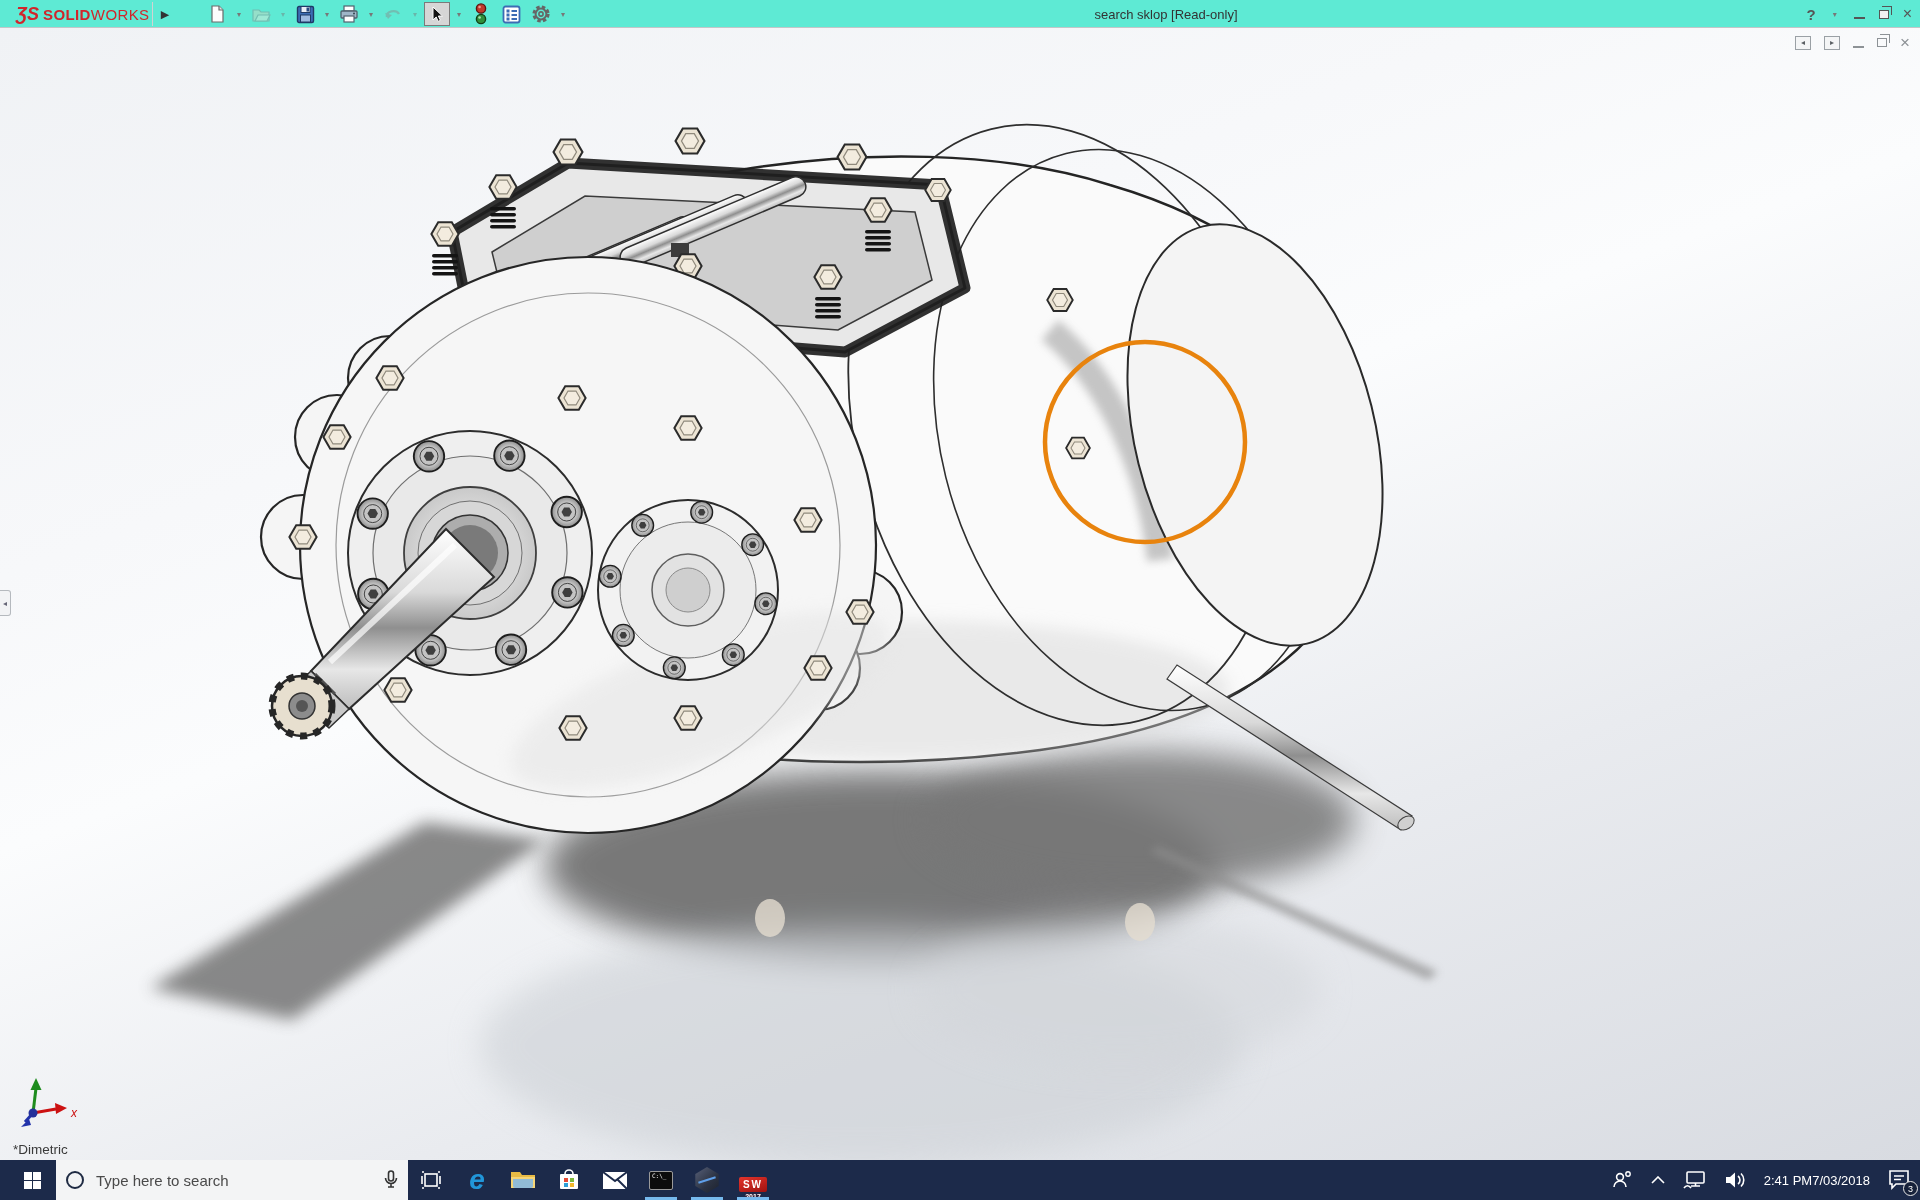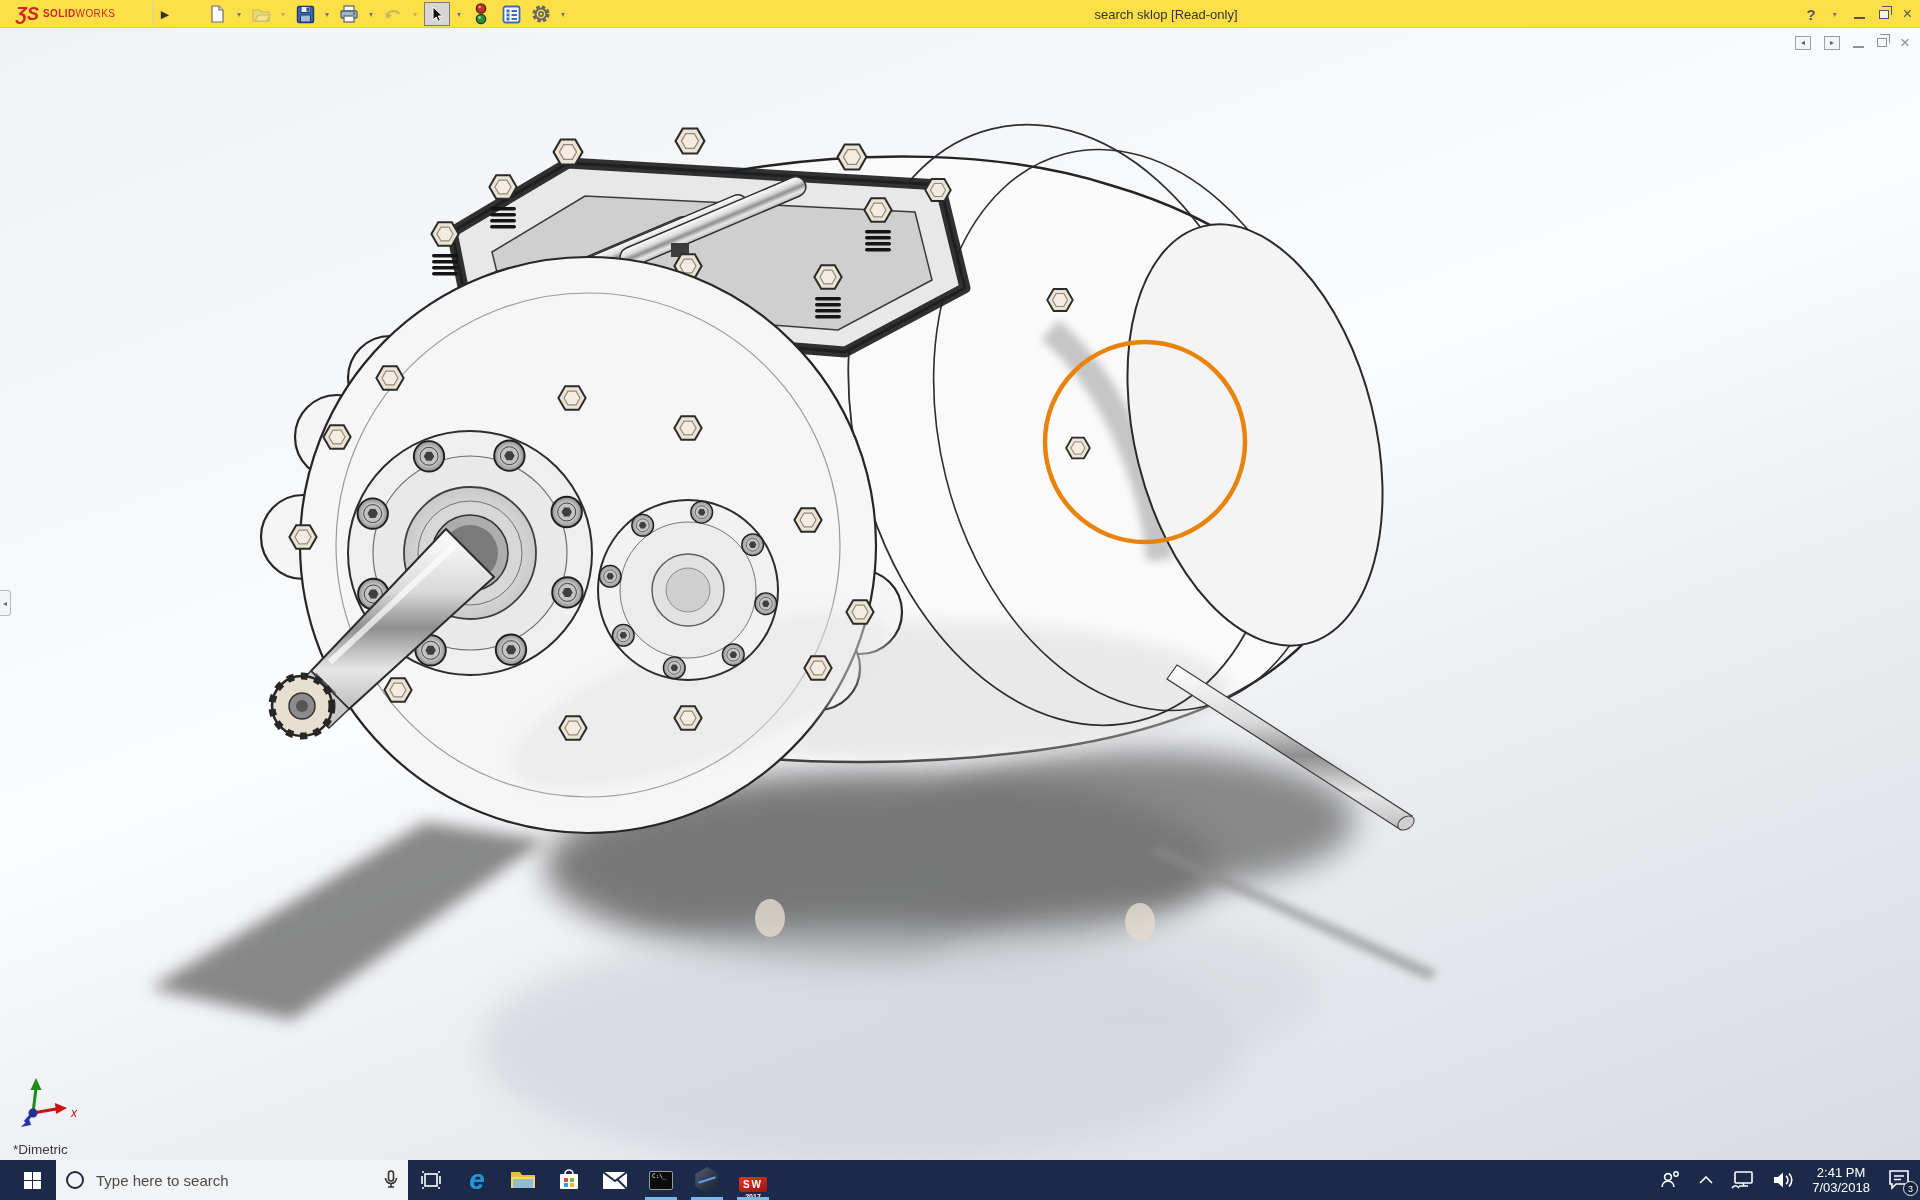--- a/index.html
+++ b/index.html
@@ -1,25 +1,25 @@
 <!DOCTYPE html>
 <html><head>
 <meta charset="utf-8">
 <style>
   html,body{margin:0;padding:0;background:#444;}
   *{box-sizing:border-box;}
   .screen{position:relative;width:1920px;height:1200px;overflow:hidden;
           font-family:"Liberation Sans",sans-serif;background:#fff;}
 
   
-  .topbar{position:absolute;left:0;top:0;width:1920px;height:28px;background:#fde047;
+  .topbar{position:absolute;left:0;top:0;width:1920px;height:28px;background:#5eead4;
           border-bottom:1px solid #c4c6c8;}
   .logo{position:absolute;left:16px;top:3px;height:22px;display:flex;align-items:center;gap:4px;}
   .logo-mark{color:#d1252b;font-size:18px;font-weight:bold;font-style:italic;line-height:1;}
-  .logo-text{color:#d1252b;font-size:10px;letter-spacing:.4px;line-height:1;}
+  .logo-text{color:#d1252b;font-size:15px;letter-spacing:.4px;line-height:1;}
   .logo-text b{font-weight:700;}
   .logo-sep{position:absolute;left:152px;top:2px;height:24px;border-left:1px solid #d2d2d2;}
   .flyout-btn{position:absolute;left:157px;top:3px;width:16px;height:22px;color:#333;
               font-size:11px;display:flex;align-items:center;justify-content:center;cursor:default;}
   .tools{position:absolute;left:204px;top:2px;height:24px;display:flex;align-items:center;gap:4px;}
   .tbtn{display:flex;align-items:center;justify-content:center;width:26px;height:24px;}
   .tbtn.active{background:#d6d6d6;border:1px solid #7a7a7a;}
   .tbtn.disabled{opacity:.45;}
   .dd{font-size:8px;color:#777;width:10px;text-align:center;}
   .dd.disabled{opacity:.45;}
@@ -69,21 +69,21 @@
   .hexagon{width:26px;height:26px;clip-path:polygon(50% 0,95% 27%,95% 73%,50% 100%,5% 73%,5% 27%);
            background:linear-gradient(135deg,#59627a 0%,#2b3242 60%,#1d222e 100%);position:relative;}
   .hexagon::after{content:"";position:absolute;left:4px;top:12px;width:18px;height:2px;background:#5f9fe8;
                   transform:rotate(-18deg);}
   .sw-icon{display:flex;flex-direction:column;align-items:center;line-height:1;margin-top:16px;}
   .sw-top{background:linear-gradient(160deg,#e4342c,#9f120f);color:#fff;font-weight:bold;font-size:10px;
           letter-spacing:2px;padding:3px 4px 2px;border-radius:2px;}
   .sw-year{color:#fff;font-size:7px;font-weight:bold;margin-top:1px;text-shadow:0 0 2px #7c0f0c;}
   .tray{margin-left:auto;display:flex;align-items:center;gap:0;}
   .tray-item{height:40px;display:flex;align-items:center;justify-content:center;padding:0 9px;}
-  .clock{flex-direction:column;line-height:15px;font-size:13px;text-align:center;padding:0 8px;}
+  .clock{flex-direction:row;line-height:15px;font-size:13px;text-align:center;padding:0 8px;}
   .ac-wrap{position:relative;}
   .badge{position:absolute;right:2px;bottom:4px;width:15px;height:15px;border-radius:50%;
          background:#16213a;border:1px solid #e8e8e8;color:#fff;font-size:9px;display:flex;
          align-items:center;justify-content:center;}
 </style>
 </head>
 <body>
 
 <div class="screen">
 

